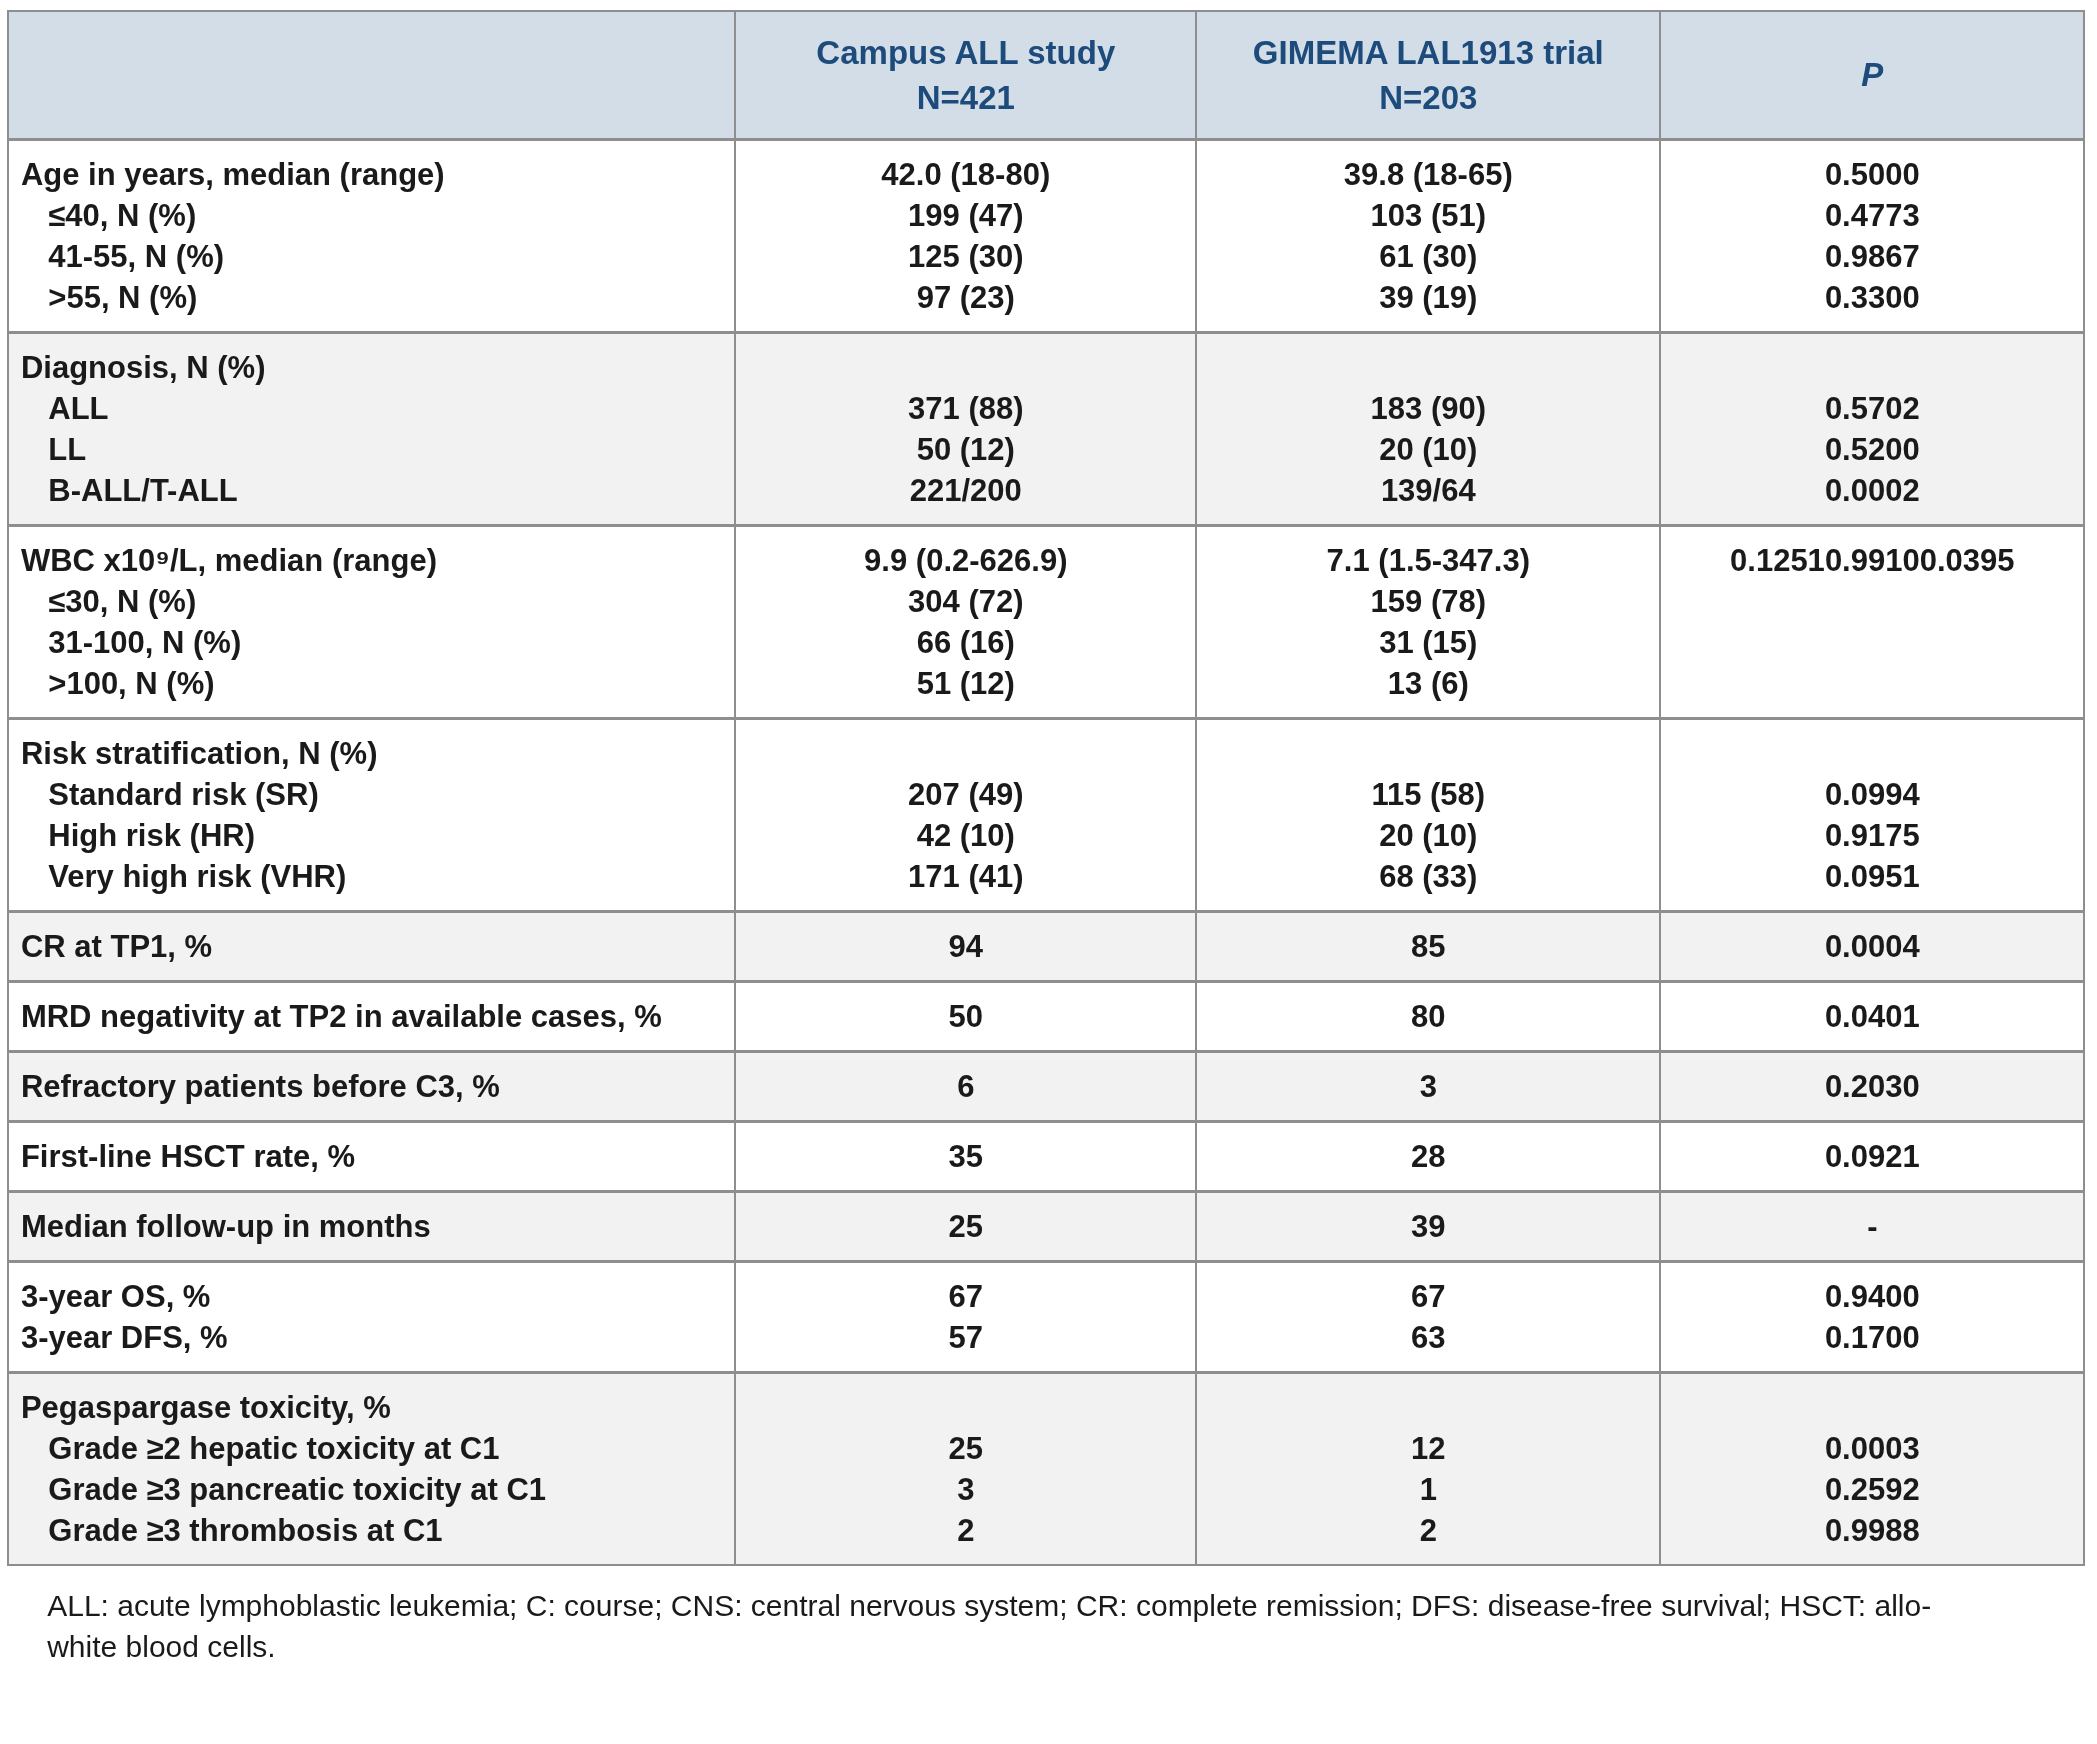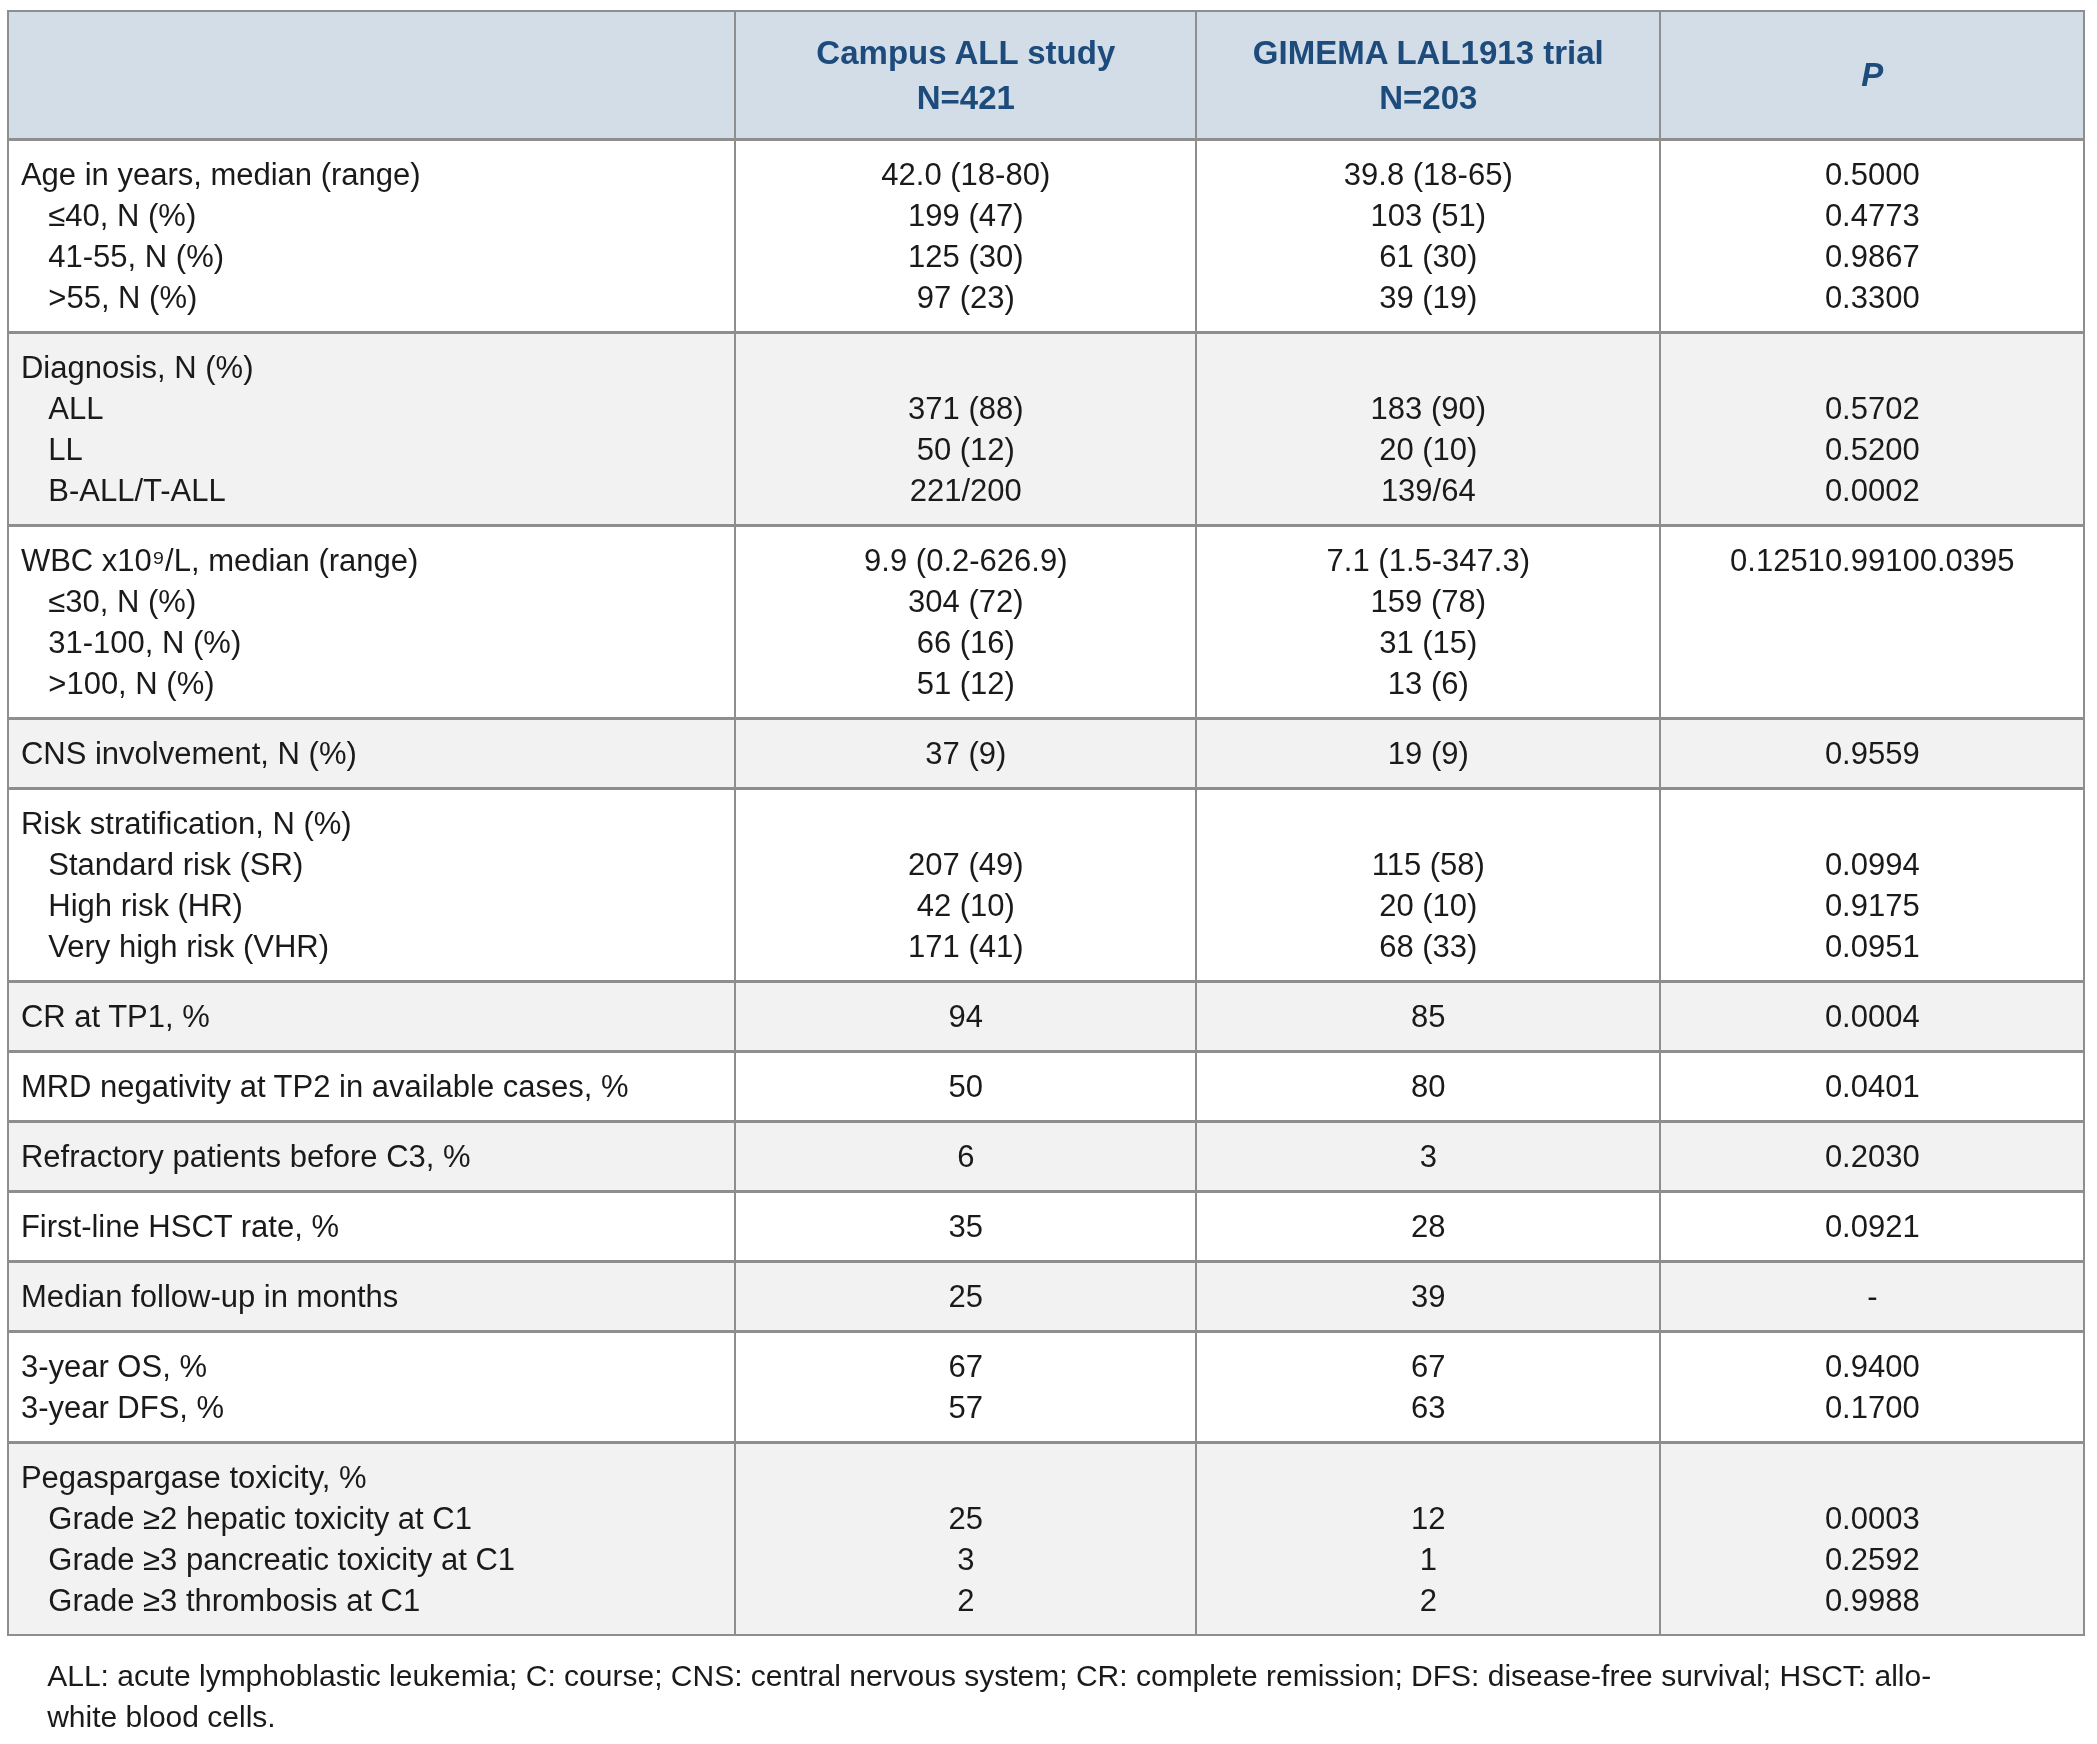--- a/index.html
+++ b/index.html
@@ -37,21 +37,21 @@
   thead th{
     background:var(--header-bg);
     height:128px;
     text-align:center;
     color:var(--header-text);
     font-weight:bold;
     font-size:33px;
   }
   .hline{line-height:45px;}
   .p-head{font-style:italic;}
-  tbody tr{border-top:3.6px solid var(--border);}
+  tbody tr{border-top:3.6px solid var(--border);font-weight:bold;}
   tbody td{padding:13px 0;}
   tr.white td{background:var(--white-bg);}
   tr.gray td{background:var(--alt-bg);}
   .line{
     height:41px;
     line-height:41px;
     white-space:nowrap;
     overflow:hidden;
   }
   .label-line{text-align:left;padding-left:11.6px;}
@@ -175,34 +175,20 @@
             <div class="line val-line">13 (6)</div>
           </td>
           <td class="p-cell-centered">
             <div class="p-center-stack">
               <div class="line val-line">0.1251</div>
               <div class="line val-line">0.9910</div>
               <div class="line val-line">0.0395</div>
             </div>
           </td>
         </tr>
-        <tr class="gray">
-          <td>
-            <div class="line label-line">CNS involvement, N (%)</div>
-          </td>
-          <td>
-            <div class="line val-line">37 (9)</div>
-          </td>
-          <td>
-            <div class="line val-line">19 (9)</div>
-          </td>
-          <td>
-            <div class="line val-line">0.9559</div>
-          </td>
-        </tr>
         <tr class="white">
           <td>
             <div class="line label-line">Risk stratification, N (%)</div>
             <div class="line label-line indent">Standard risk (SR)</div>
             <div class="line label-line indent">High risk (HR)</div>
             <div class="line label-line indent">Very high risk (VHR)</div>
           </td>
           <td>
             <div class="line val-line">&nbsp;</div>
             <div class="line val-line">207 (49)</div>

